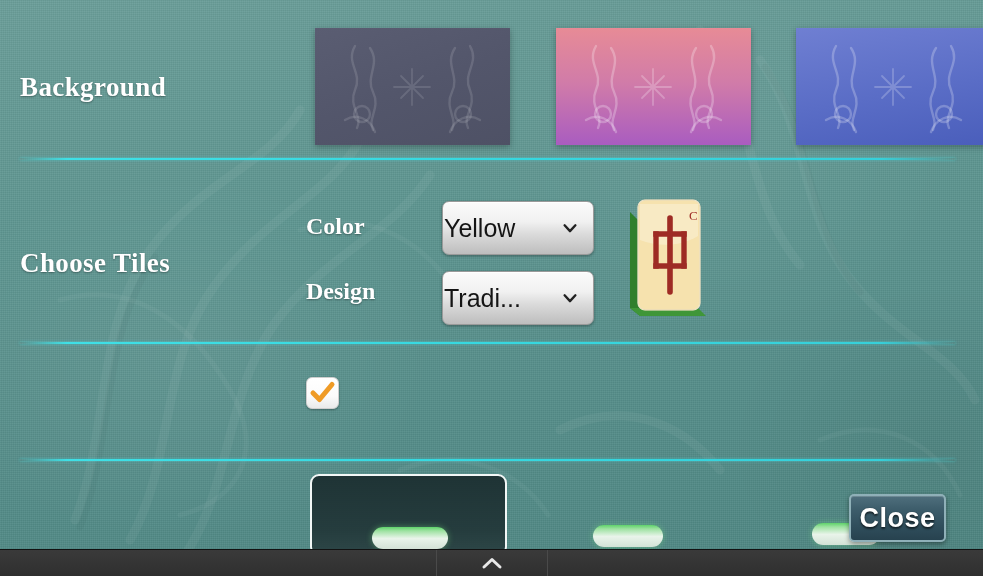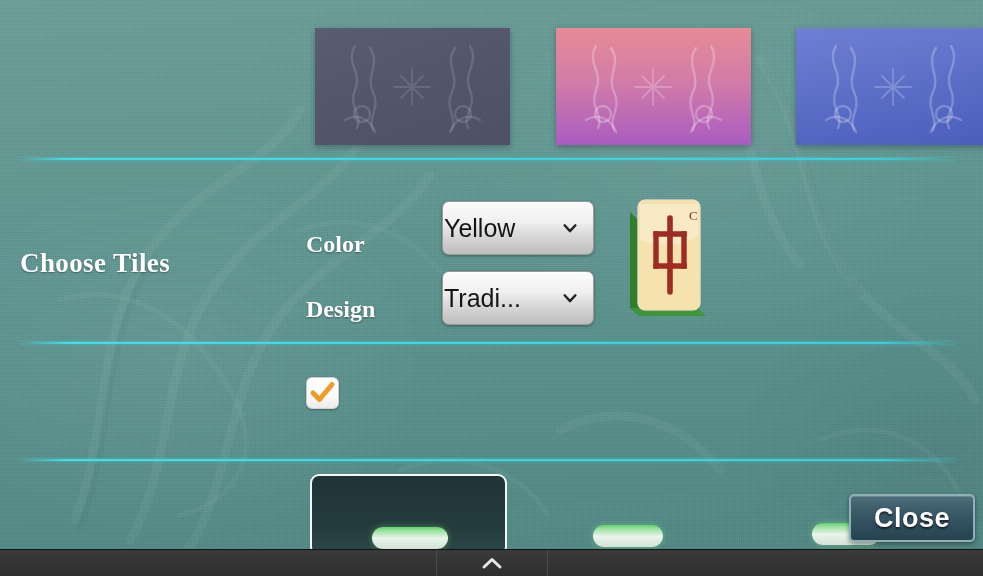--- a/index.html
+++ b/index.html
@@ -76,21 +76,20 @@
   .thumb-2 { left: 556px; background: linear-gradient(180deg, #e78b96 0%, #d07ba9 48%, #a95cc0 100%); }
   .thumb-3 { left: 796px; background: linear-gradient(170deg, #6f7fd2 0%, #5a6dc6 55%, #4a5ebb 100%); }
 
   
   .field-label {
     position: absolute;
     color: #ffffff;
     font-weight: bold;
     font-size: 24px;
     text-shadow: 0 1px 2px rgba(0,0,0,.35);
-    margin-top: 18px;
   }
   .dropdown {
     position: absolute;
     left: 442px;
     width: 152px;
     height: 54px;
     border-radius: 7px;
     background: linear-gradient(180deg, #fbfbfb 0%, #f1f1f1 38%, #dcdcdc 60%, #bdbdbd 100%);
     border: 1px solid #9a9a9a;
     box-shadow: 0 1px 3px rgba(0,0,0,.35), inset 0 1px 0 rgba(255,255,255,.85);
@@ -160,21 +159,21 @@
   }
   .pill-1 { left: 372px; top: 527px; width: 76px; }
   .pill-2 { left: 593px; top: 525px; width: 70px; }
   .pill-3 { left: 812px; top: 523px; width: 68px; }
 
   
   .close-btn {
     position: absolute;
     left: 849px;
     top: 494px;
-    width: 126px;
+    width: 97px;
     height: 48px;
     border-radius: 5px;
     background: linear-gradient(180deg, #4f6f7d 0%, #3d5d6b 30%, #2f4d5b 70%, #27424f 100%);
     border: 2px solid #8fb0b8;
     box-sizing: border-box;
     box-shadow: 0 2px 5px rgba(0,0,0,.4), inset 0 1px 0 rgba(255,255,255,.18);
     display: flex;
     align-items: center;
     justify-content: center;
     cursor: pointer;
@@ -234,20 +233,21 @@
       <path d="M300 230 C 370 205, 430 245, 460 300"></path>
       <path d="M820 440 C 880 415, 935 440, 960 495"></path>
       <path d="M400 470 C 460 445, 520 470, 548 515"></path>
     </g>
     <g fill="none" stroke="#000000" stroke-opacity="0.05" stroke-width="7" stroke-linecap="round">
       <path d="M80 527 C 115 437, 100 337, 155 257"></path>
       <path d="M765 67 C 815 137, 805 227, 860 292"></path>
     </g>
   </svg>
 
+  <div class="section-label" style="left:20px; top:70px;">Background</div>
 
   <div class="thumb thumb-1">
     <svg class="orn" viewBox="0 0 195 117">
       <g fill="none" stroke="#ffffff" stroke-opacity="0.13" stroke-width="2.4" stroke-linecap="round">
         <path d="M40 18 C 30 35, 48 45, 40 62 C 33 78, 48 88, 42 100"></path>
         <path d="M55 20 C 66 36, 50 48, 58 64 C 66 80, 52 90, 58 102"></path>
         <path d="M30 92 C 42 84, 56 92, 60 104"></path>
         <path d="M155 18 C 165 35, 147 45, 155 62 C 162 78, 147 88, 153 100"></path>
         <path d="M140 20 C 129 36, 145 48, 137 64 C 129 80, 143 90, 137 102"></path>
         <path d="M165 92 C 153 84, 139 92, 135 104"></path>

